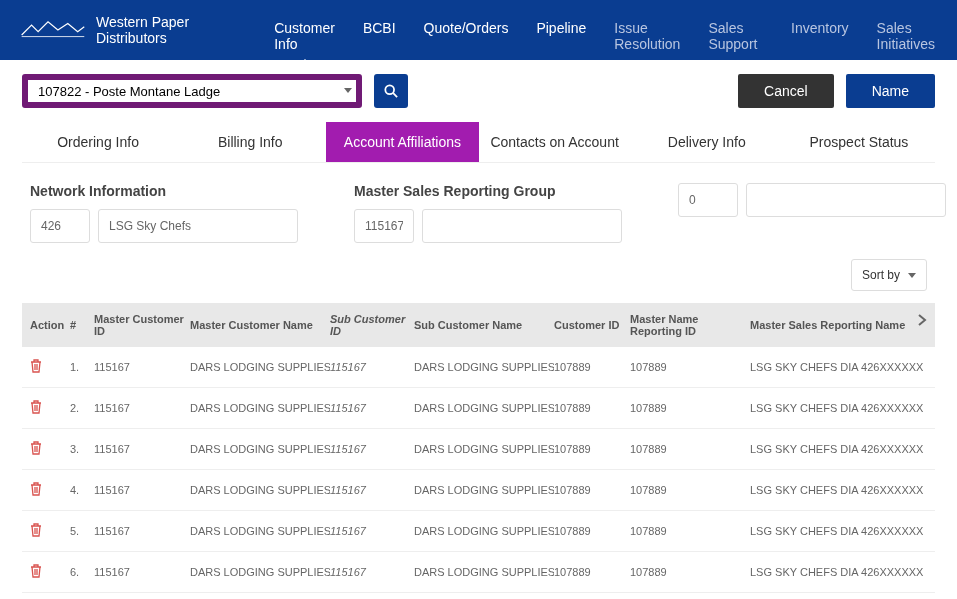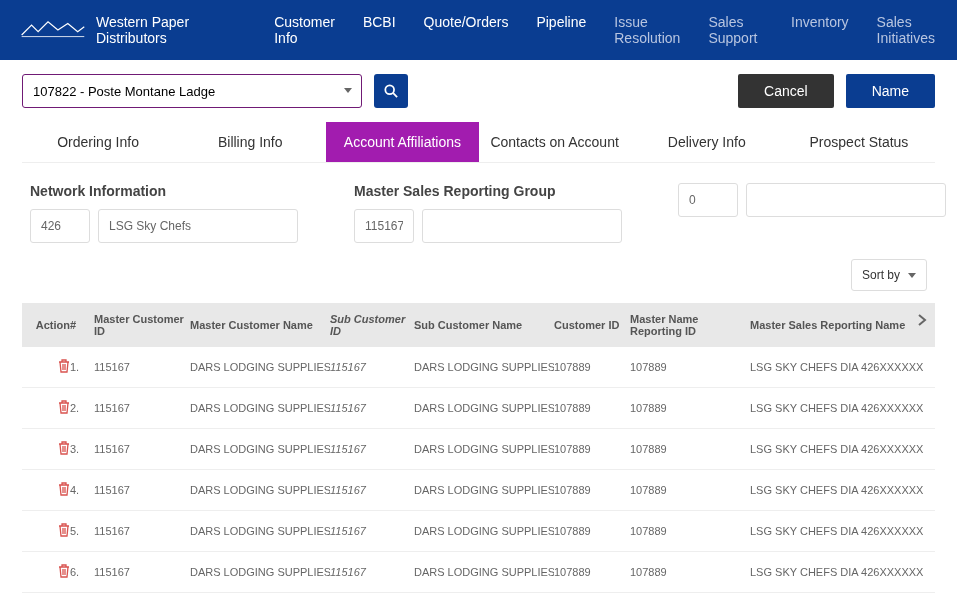--- a/index.html
+++ b/index.html
@@ -1,27 +1,27 @@
 <!DOCTYPE html>
 <html><head>
 <meta charset="utf-8">
 <style>
 * { box-sizing: border-box; margin: 0; padding: 0; }
 body { font-family: -apple-system, BlinkMacSystemFont, "Segoe UI", Arial, sans-serif; font-size: 13px; color: #333; background: #fff; }
-.header { background: #0a3d91; display: flex; align-items: center; padding: 0 20px; height: 60px; }
+.header { background: #0a3d91; display: flex; padding: 0 20px; height: 60px; }
 .logo { display: flex; align-items: center; color: #fff; margin-right: 40px; }
 .logo svg { margin-right: 10px; }
 .logo-text { font-size: 14px; font-weight: 500; }
 .nav { display: flex; gap: 28px; }
 .nav-item { color: #b8c5e0; text-decoration: none; font-size: 14px; font-weight: 500; padding: 20px 0; position: relative; cursor: pointer; }
 .nav-item.active { color: #fff; }
 .nav-item.sel::after { content: ''; position: absolute; bottom: -6px; left: 50%; transform: translateX(-50%); width: 0; height: 0; border-left: 7px solid transparent; border-right: 7px solid transparent; border-bottom: 7px solid #fff; }
 .toolbar { display: flex; align-items: center; padding: 14px 22px; gap: 12px; }
 .dropdown { flex: 0 0 340px; position: relative; }
-.dropdown input { width: 100%; height: 34px; border: 1px solid #701a75; border-radius: 3px; padding: 0 30px 0 10px; font-size: 13px; }
+.dropdown input { width: 100%; height: 34px; border: 6px solid #701a75; border-radius: 3px; padding: 0 30px 0 10px; font-size: 13px; }
 .dropdown .caret { position: absolute; right: 10px; top: 14px; width: 0; height: 0; border-left: 4px solid transparent; border-right: 4px solid transparent; border-top: 5px solid #666; }
 .search-btn { width: 34px; height: 34px; background: #0a3d91; color: #fff; border: none; border-radius: 3px; cursor: pointer; display: flex; align-items: center; justify-content: center; }
 .spacer { flex: 1; }
 .btn { height: 34px; padding: 0 26px; border: none; border-radius: 2px; font-size: 14px; cursor: pointer; }
 .btn-cancel { background: #333; color: #fff; }
 .btn-save { background: #0a3d91; color: #fff; }
 .tabs { display: flex; border-bottom: 1px solid #eee; margin: 0 22px; }
 .tab { flex: 1 1 0; text-align: center; padding: 12px 0; font-size: 14px; cursor: pointer; color: #333; }
 .tab.active { background: #a21caf; color: #fff; }
 .form-section { display: flex; gap: 56px; padding: 20px 30px 10px; }
@@ -29,21 +29,21 @@
 .group-label { font-size: 14px; font-weight: 600; color: #444; margin-bottom: 10px; }
 .inputs { display: flex; gap: 8px; }
 .inputs input { height: 34px; border: 1px solid #ddd; border-radius: 3px; padding: 0 10px; font-size: 12px; color: #666; }
 .inp-sm { width: 60px; }
 .inp-md { width: 200px; flex: 1; }
 .sortby-row { display: flex; justify-content: flex-end; padding: 6px 30px; }
 .sortby { width: 76px; height: 32px; border: 1px solid #ddd; border-radius: 3px; padding: 0 10px; display: flex; align-items: center; justify-content: space-between; font-size: 12px; cursor: pointer; }
 .table { margin: 6px 22px 0; }
 .thead { background: #e8e8e8; display: flex; align-items: center; padding: 10px 8px; font-size: 11px; font-weight: 600; color: #555; position: relative; }
 .tbody .row { display: flex; align-items: center; padding: 12px 8px; border-bottom: 1px solid #eee; font-size: 11px; color: #666; }
-.c-action { width: 40px; text-align: right; }
+.c-action { width: 40px; text-align: left; }
 .c-num { width: 24px; }
 .c-mcid { width: 96px; }
 .c-mcname { width: 140px; overflow: hidden; white-space: nowrap; }
 .c-scid { width: 84px; font-style: italic; }
 .c-scname { width: 140px; overflow: hidden; white-space: nowrap; }
 .c-cid { width: 76px; }
 .c-mrid { width: 120px; }
 .c-mrname { flex: 1; overflow: hidden; white-space: nowrap; }
 .trash { color: #d9534f; cursor: pointer; }
 .chev-right { position: absolute; right: 8px; top: 10px; cursor: pointer; color: #666; }

